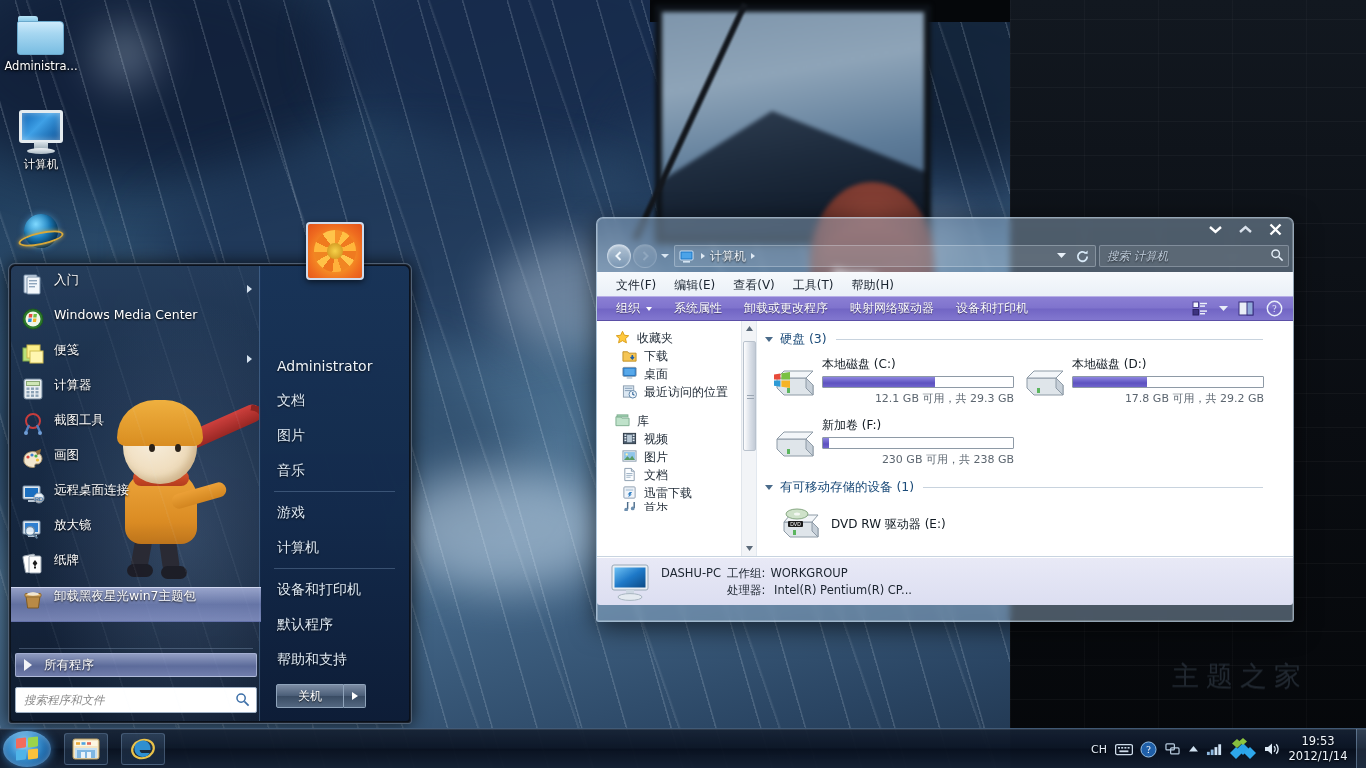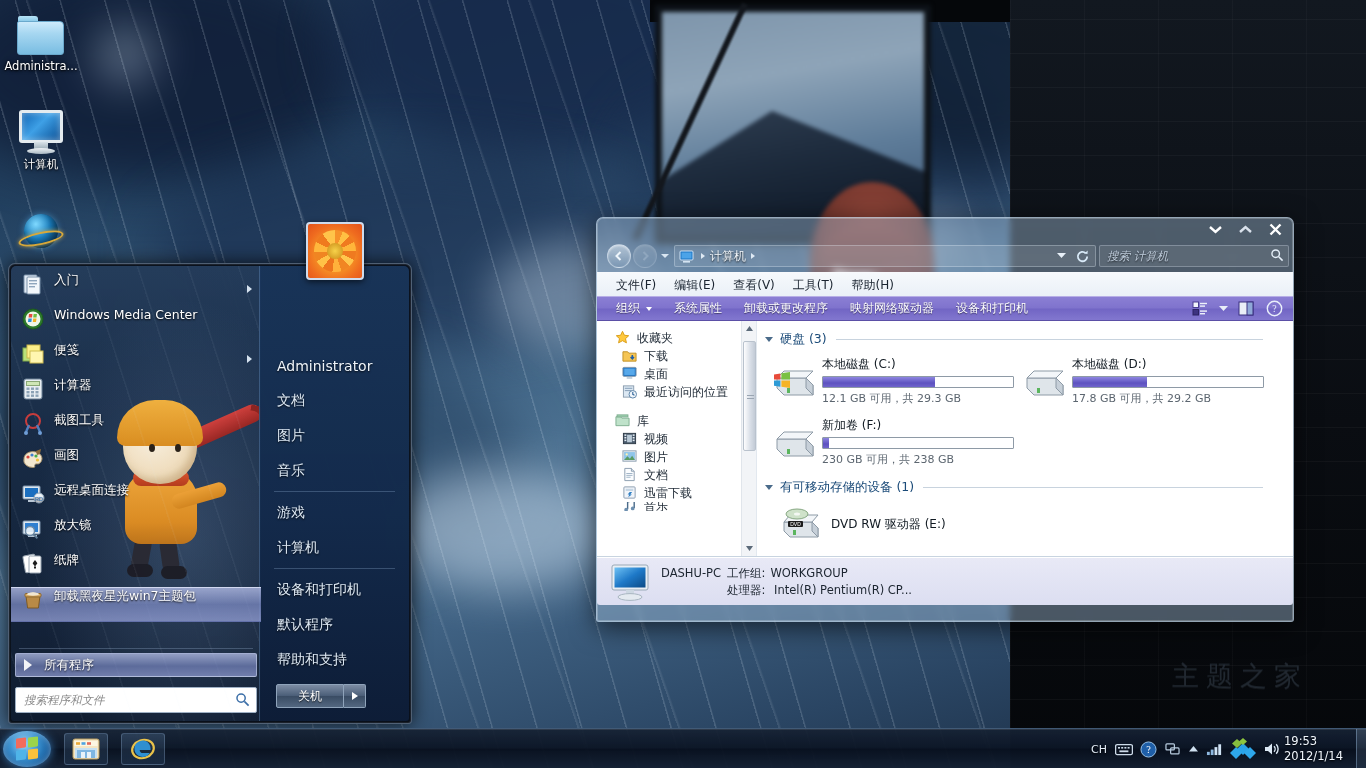--- a/index.html
+++ b/index.html
@@ -434,21 +434,21 @@
   .drive {
     width:250px; display:flex; align-items:flex-start; margin-bottom:10px; cursor:default;
   }
   .drive .dico { width:46px; height:40px; flex:0 0 46px; position:relative; margin-right:5px; margin-top:6px; }
   .drive .dinfo { padding-top:1px; }
   .drive .dname { font-size:12px; color:#111a22; margin-bottom:3px; }
   .bar-outer {
     width:192px; height:12px; background:#fff; border:1px solid #8e9aa6; border-radius:1px; padding:0;
   }
   .bar-inner { height:100%; background:linear-gradient(180deg,#8d85e0,#5d52c0 60%,#6f64cc); }
-  .dfree { font-size:11px; color:#5c6670; margin-top:3px; }
+  .dfree { font-size:11px; color:#5c6670; margin-top:3px;text-align:right; }
   .dev-row { display:flex; align-items:center; padding:8px 0 0 22px; }
   .dev-row .devico { width:44px; height:38px; position:relative; margin-right:8px; }
   .dev-row .devname { font-size:12px; color:#111a22; }
 
   #exp-status {
     height:48px; display:flex; align-items:center; padding-left:12px;
     background:linear-gradient(180deg,#e8e9f6,#dcdef1);
     border-top:1px solid #fff;
     border-radius:0 0 3px 3px;
   }
@@ -475,21 +475,21 @@
   .tb-task {
     position:absolute; top:4px; width:44px; height:32px; border-radius:3px;
     display:flex; align-items:center; justify-content:center;
     border:1px solid rgba(160,195,230,.28);
     background:linear-gradient(180deg, rgba(130,175,220,.20), rgba(60,100,150,.16));
   }
   #tray { position:absolute; right:0; top:0; height:40px; display:flex; align-items:center; }
   .tray-i { width:20px; height:30px; display:flex; align-items:center; justify-content:center; margin:0 2px; }
   .tray-txt { color:#e4eef8; font-size:11px; text-shadow:0 1px 2px #000;text-align:center; }
   #clock {
-    width:68px; color:#f0f6fc; font-size:11.5px; line-height:15px;
+    width:68px; text-align:center; color:#f0f6fc; font-size:11.5px; line-height:15px;
     text-shadow:0 1px 2px rgba(0,0,0,.9); margin-right:2px;
   }
   #showdesk {
     width:10px; height:40px; margin-left:2px;
     border-left:1px solid rgba(160,195,230,.4);
     background:linear-gradient(180deg, rgba(180,210,240,.18), rgba(120,160,200,.10));
   }
 </style>
 </head>
 <body>

